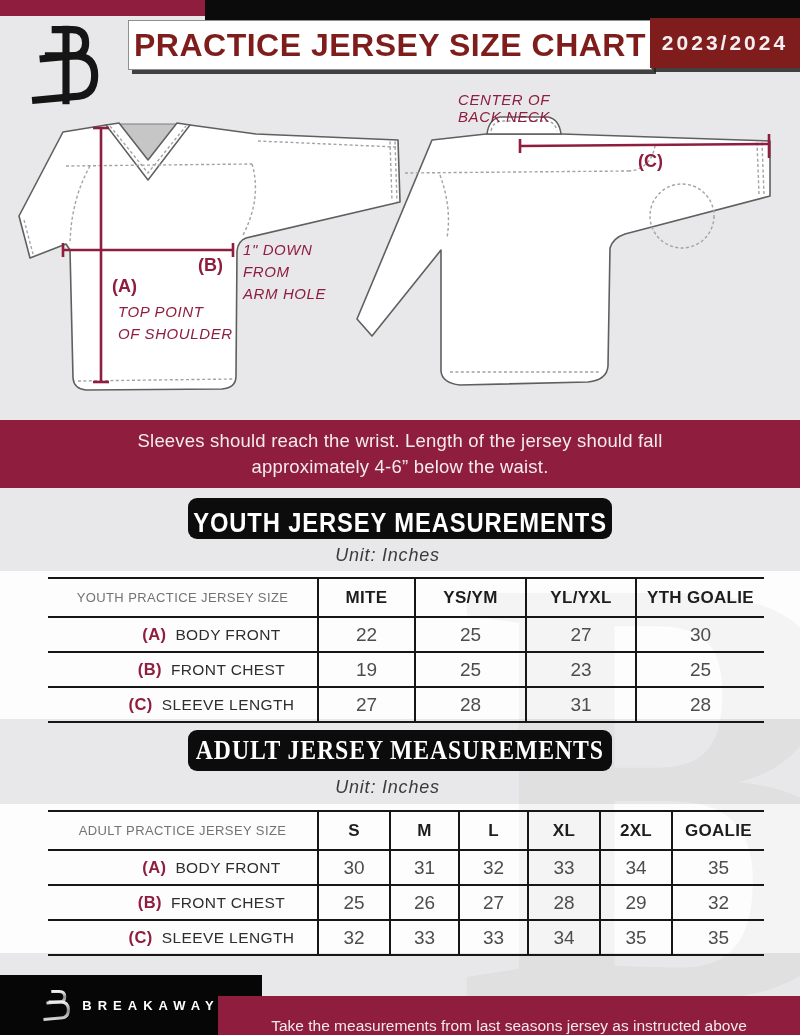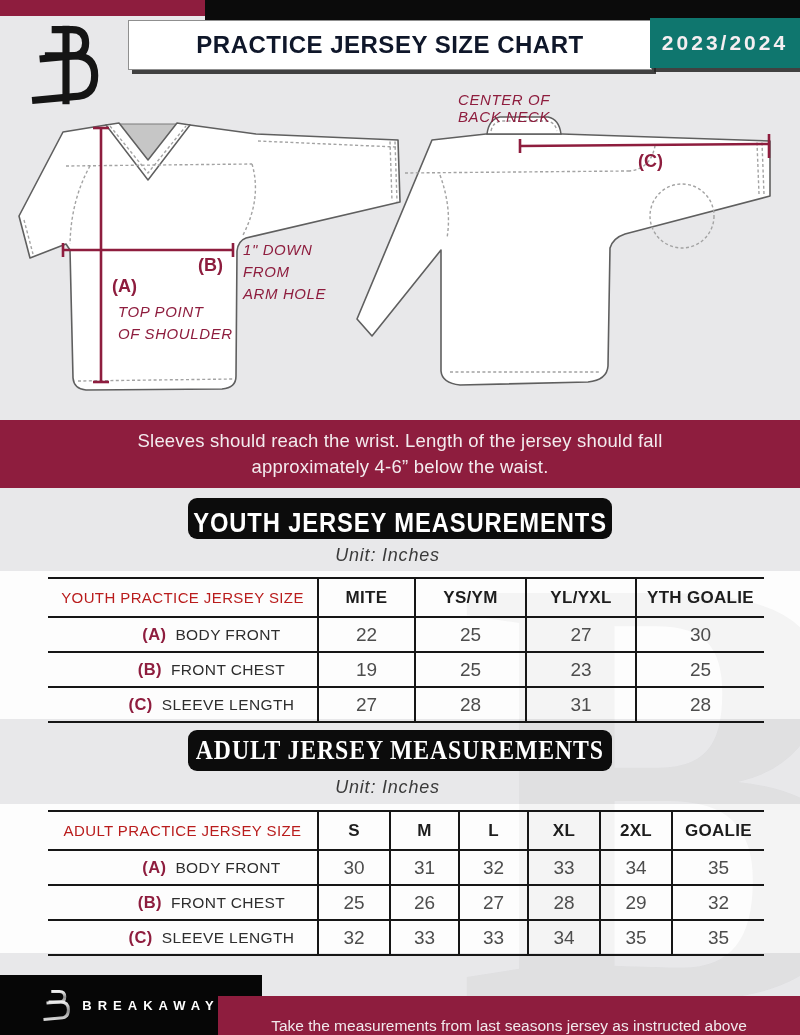--- a/index.html
+++ b/index.html
@@ -12,23 +12,23 @@
   .abs{position:absolute;}
 
   
   .stripe-maroon{left:0;top:0;width:205px;height:16px;background:#8e1d3e;}
   .stripe-black{left:205px;top:0;width:595px;height:21px;background:#0b0b0b;}
   .title-box{
     left:128px;top:20px;width:522px;height:48px;background:#ffffff;
     border:1px solid #8f8f8f;box-shadow:4px 4px 0 rgba(35,35,35,.85);
     display:flex;align-items:center;justify-content:center;z-index:4;
   }
-  .title-box h1{margin:0;font-size:24px;font-weight:800;letter-spacing:.5px;color:#0f172a;white-space:nowrap;}
+  .title-box h1{margin:0;font-size:32px;font-weight:800;letter-spacing:.5px;color:#7f1d1d;white-space:nowrap;}
   .season-box{
-    left:650px;top:18px;width:150px;height:50px;background:#0f766e;
+    left:650px;top:18px;width:150px;height:50px;background:#7f1d1d;
     box-shadow:4px 4px 0 rgba(35,35,35,.85);
     display:flex;align-items:center;justify-content:center;z-index:4;
   }
   .season-box span{color:#f5eef1;font-weight:700;font-size:21px;letter-spacing:3px;white-space:nowrap;}
   .logo-top{left:28px;top:22px;z-index:3;}
 
   
   .diagram{left:0;top:68px;z-index:2;}
   .jersey{fill:#ffffff;stroke:#5f5f5f;stroke-width:1.6;stroke-linejoin:round;}
   .stitch{fill:none;stroke:#a3a3a3;stroke-width:1.4;stroke-dasharray:3 2.4;}
@@ -70,21 +70,21 @@
   
   table.size-table{
     position:absolute;left:48px;width:716px;border-collapse:collapse;table-layout:fixed;z-index:3;
     background:transparent;
   }
   .size-table th,.size-table td{padding:0;height:33px;text-align:center;vertical-align:middle;}
   .size-table thead th{height:37px;border-top:2.5px solid #161616;border-bottom:2.5px solid #161616;}
   .size-table tbody tr + tr td{border-top:2px solid #161616;}
   .size-table tbody tr:last-child td{border-bottom:2.5px solid #161616;}
   .size-table th + th,.size-table td + td{border-left:2px solid #161616;}
-  .first-head{font-weight:400;font-size:15px;color:#b91c1c;letter-spacing:.4px;}
+  .first-head{font-weight:400;font-size:13px;color:#737373;letter-spacing:.4px;}
   .size-head{font-weight:700;font-size:17px;color:#1d1d1d;letter-spacing:.3px;}
   .row-label{text-align:right;padding-left:58px !important;font-size:15.5px;color:#2e2e2e;letter-spacing:.4px;font-weight:500;white-space:nowrap;}
   .row-label .marker{color:#8e1d3e;font-weight:800;font-size:16.5px;margin-right:9px;}
   .val{font-size:19px;color:#4d4d4d;}
 
   
   .footer-black{
     left:0;top:975px;width:262px;height:60px;background:#060606;
     display:flex;align-items:center;justify-content:center;gap:10px;z-index:3;
   }

